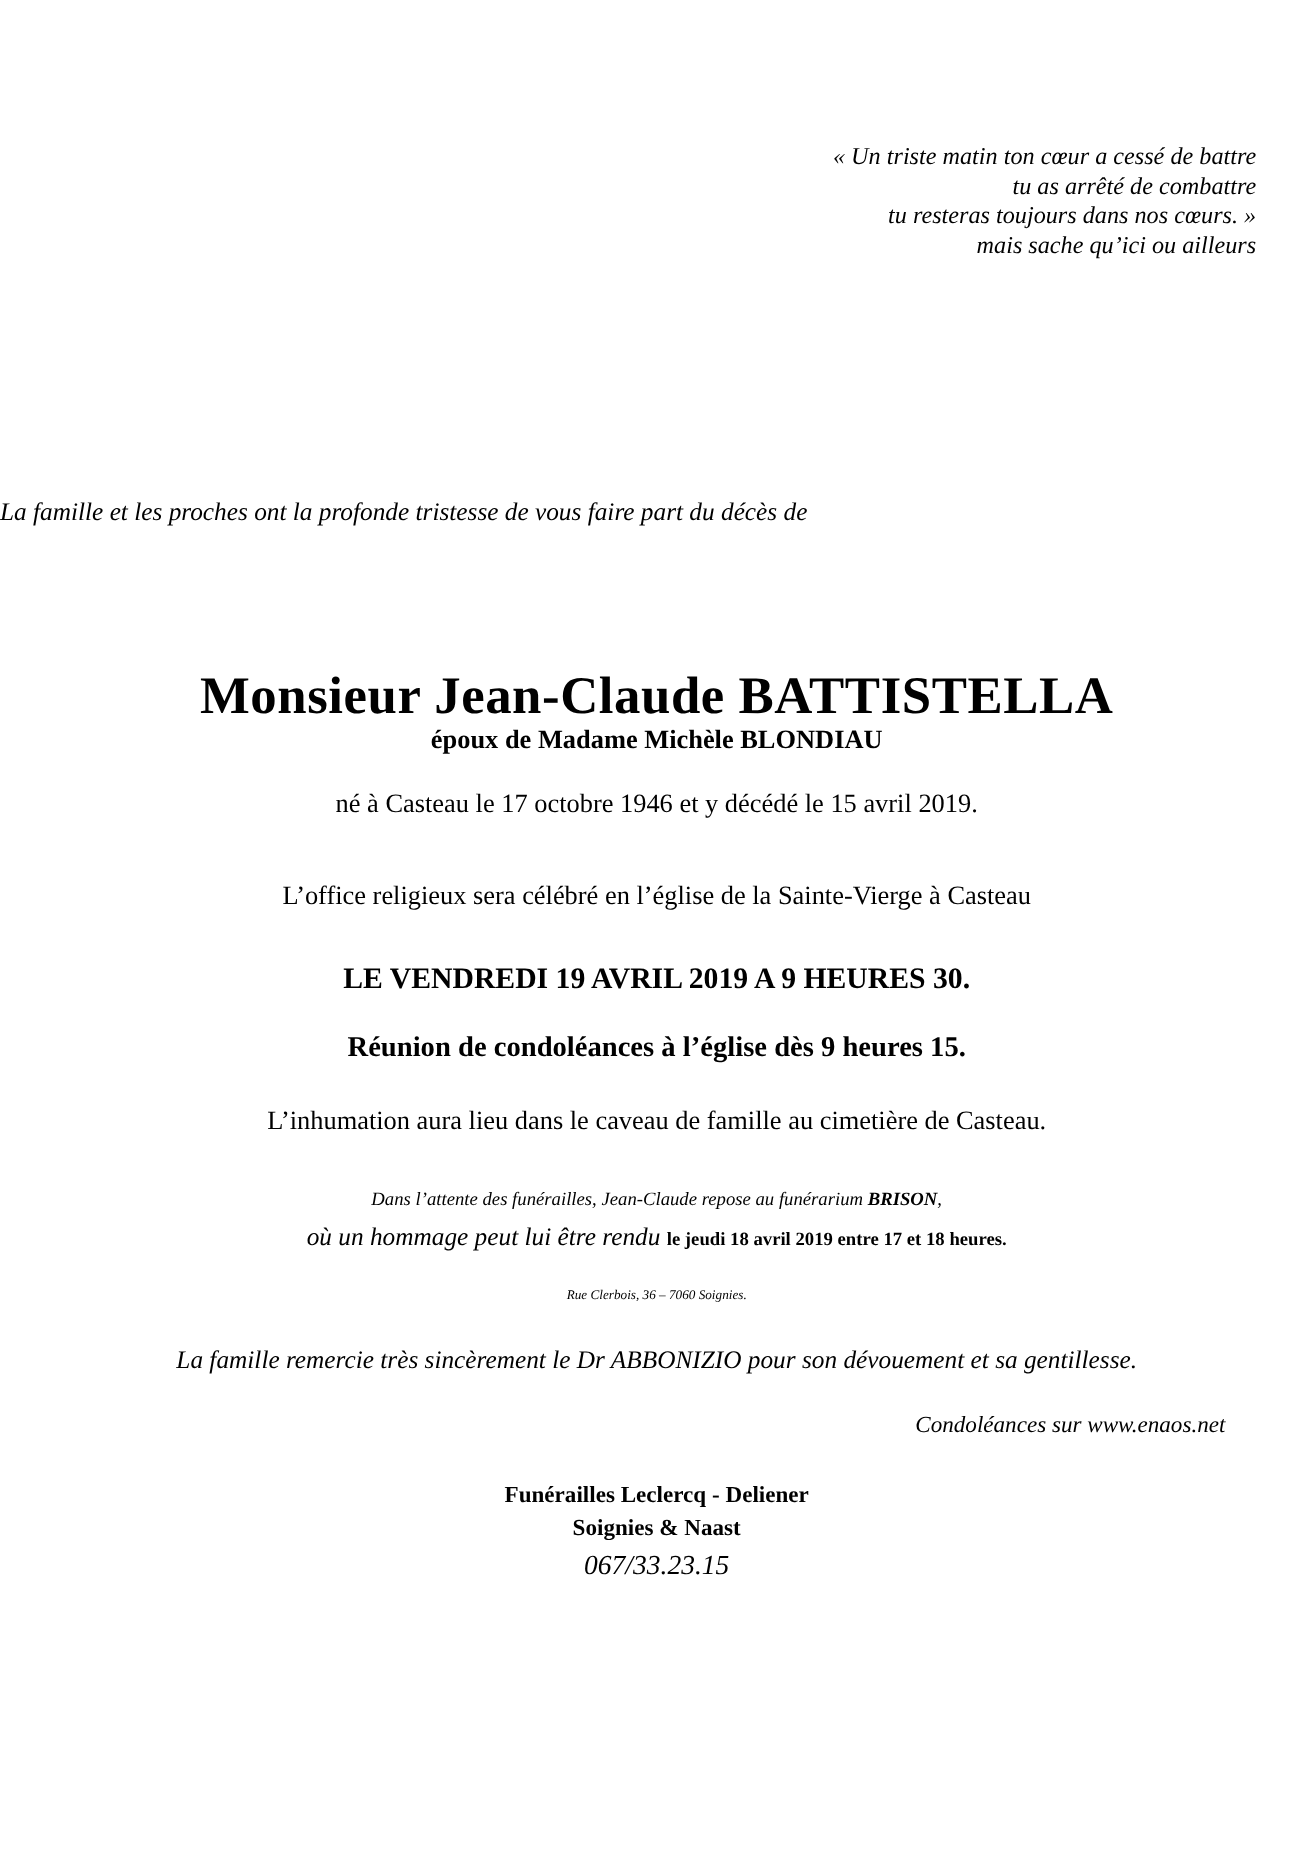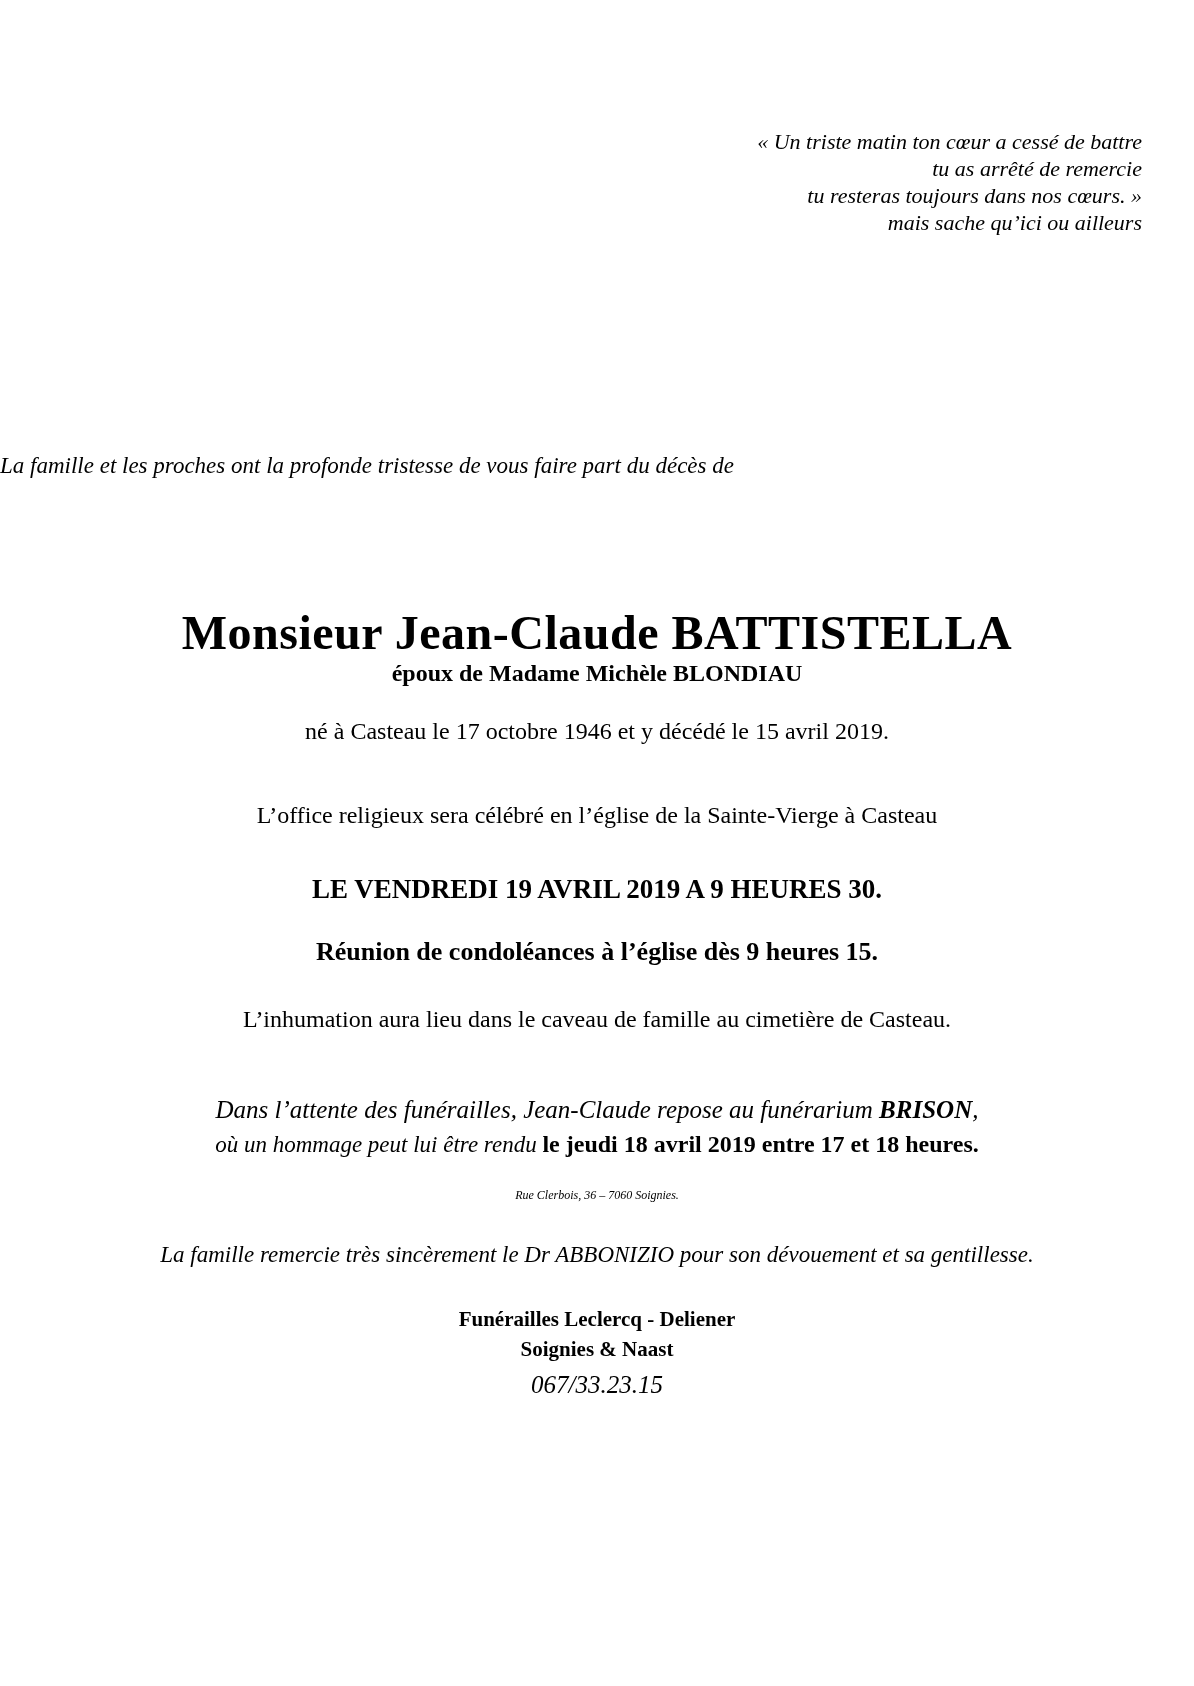--- a/index.html
+++ b/index.html
@@ -72,40 +72,40 @@
     font-size: 26px;
     line-height: 33px;
   }
   .burial-line {
     margin-top: 36px;
     text-align: center;
     font-size: 24px;
     line-height: 31px;
   }
   .repose-line {
-    margin-top: 60px;
+    margin-top: 40px;
     text-align: center;
     font-style: italic;
-    font-size: 25px;
+    font-size: 17px;
     line-height: 30px;
   }
   .repose-line .bold-part {
     font-weight: bold;
   }
   .homage-line {
     margin-top: 4px;
     text-align: center;
     font-style: italic;
     font-size: 23px;
     line-height: 31px;
   }
   .homage-line .bold-upright {
     font-style: normal;
     font-weight: bold;
-    font-size: 24px;
+    font-size: 17px;
     text-align: center;
   }
   .address-line {
     margin-top: 23px;
     text-align: center;
     font-style: italic;
     font-size: 12px;
     line-height: 25px;
   }
   .thanks-line {
@@ -145,21 +145,21 @@
     line-height: 30px;
   }
 </style>
 </head>
 <body>
 
 <div class="page">
 
   <div class="quote">
     <div>« Un triste matin ton cœur a cessé de battre</div>
-    <div>tu as arrêté de remercie</div>
+    <div>tu as arrêté de combattre</div>
     <div>tu resteras toujours dans nos cœurs. »</div>
     <div>mais sache qu’ici ou ailleurs</div>
   </div>
 
   <div class="intro">La famille et les proches ont la profonde tristesse de vous faire part du décès de</div>
 
   <div class="deceased-name">Monsieur Jean-Claude BATTISTELLA</div>
 
   <div class="spouse-line">époux de Madame Michèle BLONDIAU</div>
 
@@ -174,20 +174,21 @@
   <div class="burial-line">L’inhumation aura lieu dans le caveau de famille au cimetière de Casteau.</div>
 
   <div class="repose-line"><span>Dans l’attente des funérailles, Jean-Claude repose au funérarium </span><span class="bold-part">BRISON</span><span>,</span></div>
 
   <div class="homage-line"><span>où un hommage peut lui être rendu </span><span class="bold-upright">le jeudi 18 avril 2019 entre 17 et 18 heures.</span></div>
 
   <div class="address-line">Rue Clerbois, 36 – 7060 Soignies.</div>
 
   <div class="thanks-line">La famille remercie très sincèrement le Dr ABBONIZIO pour son dévouement et sa gentillesse.</div>
 
+  <div class="condolences-line">Condoléances sur www.enaos.net</div>
 
   <div class="funeral-home">Funérailles Leclercq - Deliener</div>
 
   <div class="funeral-locations">Soignies &amp; Naast</div>
 
   <div class="funeral-phone">067/33.23.15</div>
 
 </div>
 
 </body></html>

